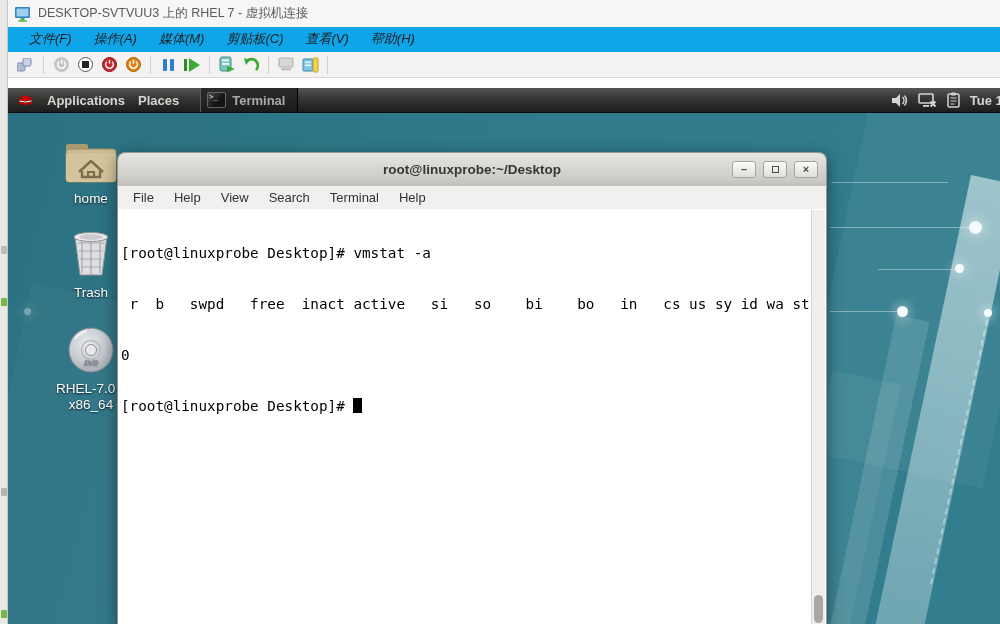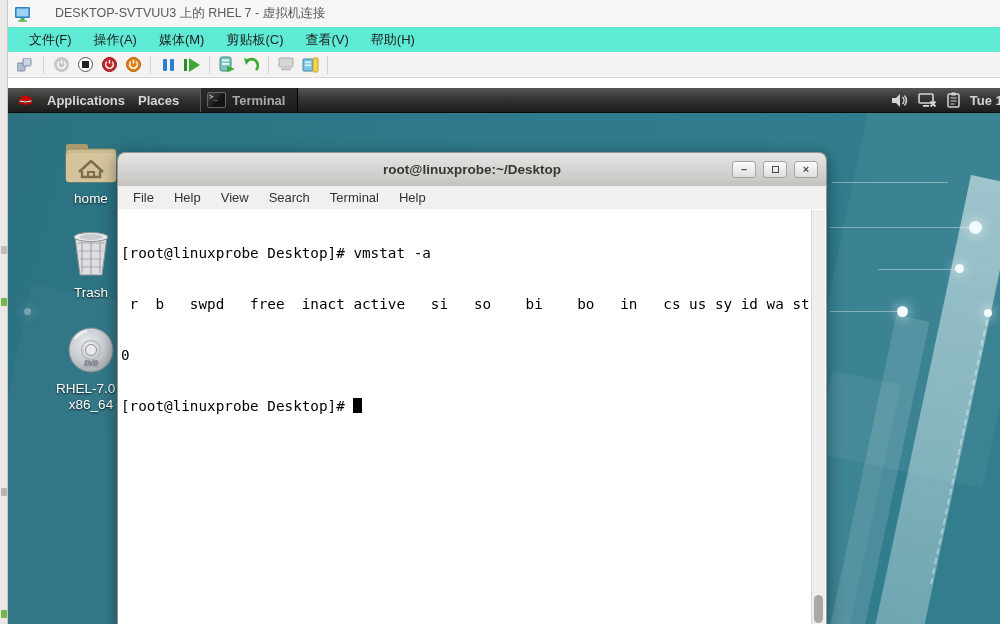--- a/index.html
+++ b/index.html
@@ -6,22 +6,22 @@
   html,body { width:1000px; height:624px; overflow:hidden; font-family:"Liberation Sans", sans-serif; background:#dcdcdc; }
   .abs { position:absolute; }
 
   
   #behind-strip { left:0; top:0; width:8px; height:624px; background:#e9e8e6; border-right:1px solid #c9c8c6; }
   .frag { position:absolute; left:1px; width:6px; height:8px; border-radius:1px; }
 
   
   #hyperv { left:8px; top:0; width:992px; height:624px; background:#fff; }
   #hv-titlebar { left:0; top:0; width:100%; height:27px; background:#f7f6f5; display:flex; align-items:center; padding-left:6px; }
-  #hv-title { font-size:12.5px; color:#5a5a5a; margin-left:24px; white-space:nowrap; }
-  #hv-menubar { left:0; top:27px; width:100%; height:25px; background:#5eead4; display:flex; align-items:flex-end; padding-left:10px; }
+  #hv-title { font-size:12.5px; color:#5a5a5a; margin-left:7px; white-space:nowrap; }
+  #hv-menubar { left:0; top:27px; width:100%; height:25px; background:#0ea5e9; display:flex; align-items:flex-start; padding-left:10px;font-style:italic; }
   .hv-menu-item { font-size:13px; color:#1e1e1e; padding:3px 11px; white-space:nowrap; }
   #hv-toolbar { left:0; top:52px; width:100%; height:26px; background:#f4f3f2; border-bottom:1px solid #d8d7d5; display:flex; align-items:center; padding-left:6px; }
   .tb-sep { width:1px; height:18px; background:#d2d1cf; margin:0 5px; }
   .tb-ic { width:20px; height:20px; margin:0 2px; display:flex; align-items:center; justify-content:center; }
   .circ { width:15px; height:15px; border-radius:50%; display:flex; align-items:center; justify-content:center; color:#fff; font-size:9px; font-weight:bold; }
   .pause-bars span { display:inline-block; width:4px; height:12px; background:#2a7fd4; margin:0 1.5px; border-radius:1px; }
   .play-tri { width:0; height:0; border-left:11px solid #3aaa35; border-top:7px solid transparent; border-bottom:7px solid transparent; }
   .play-bar { width:3px; height:12px; background:#2c8b28; margin-right:2px; }
 
   

